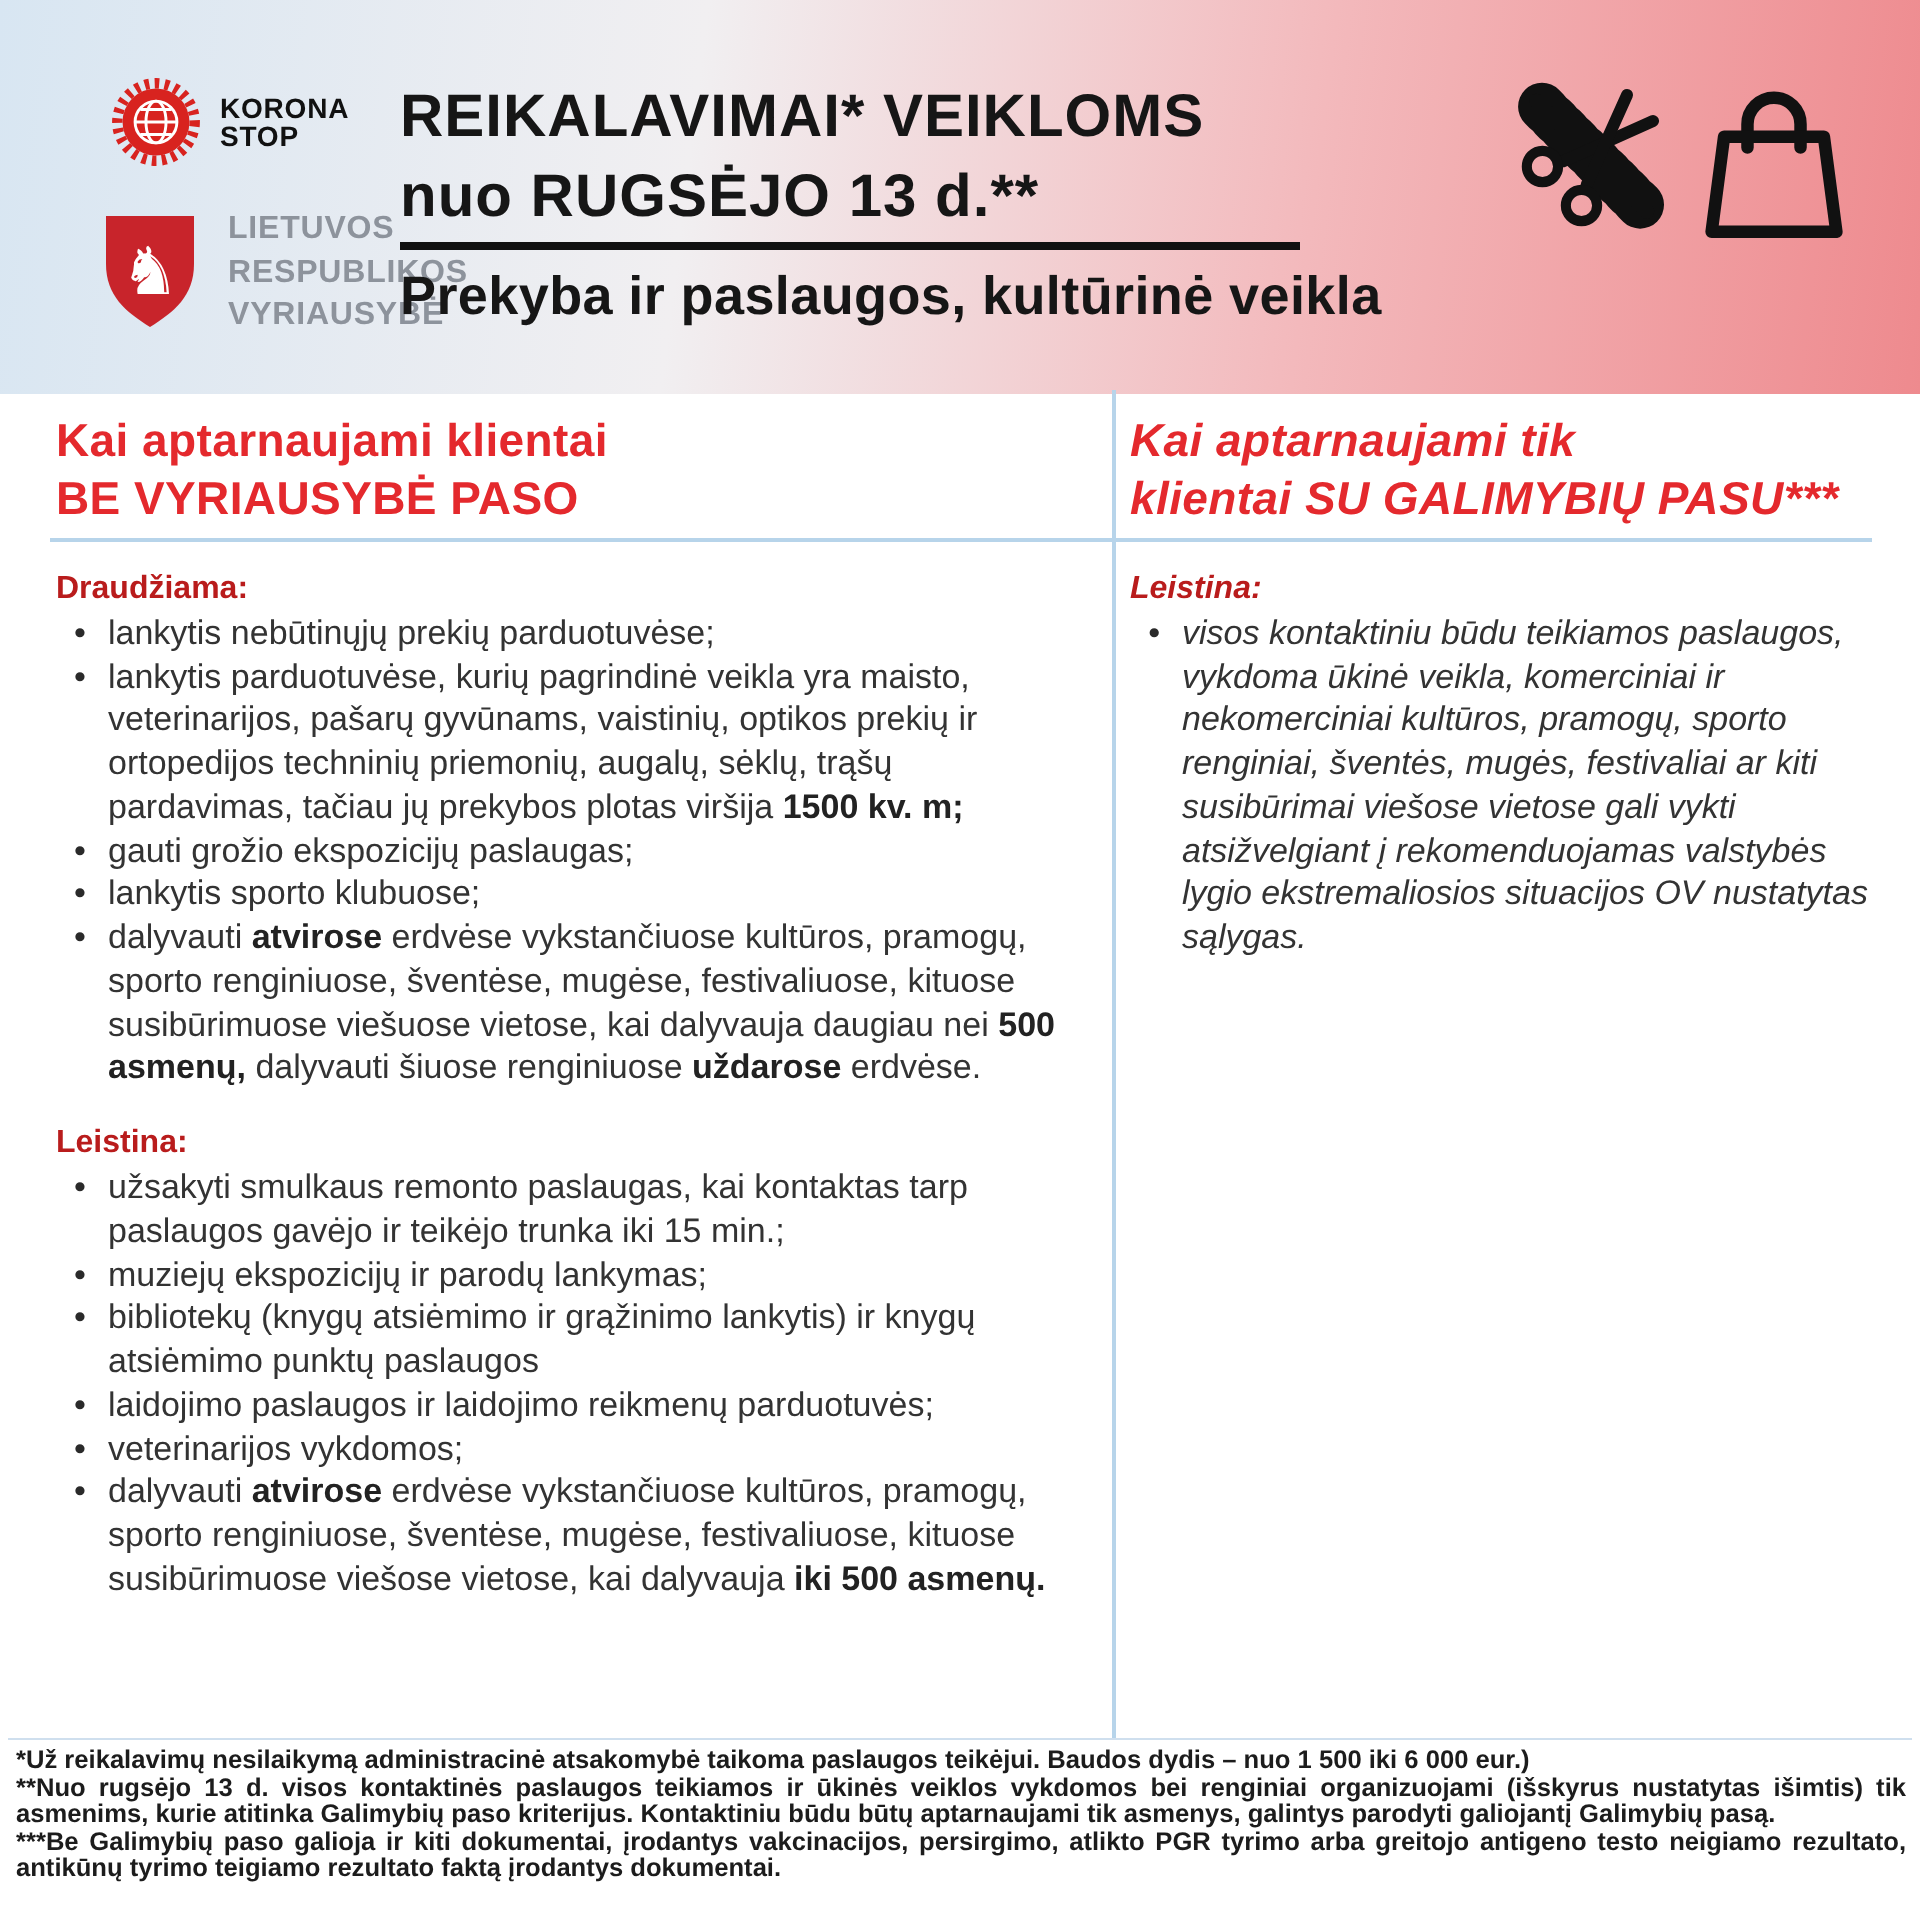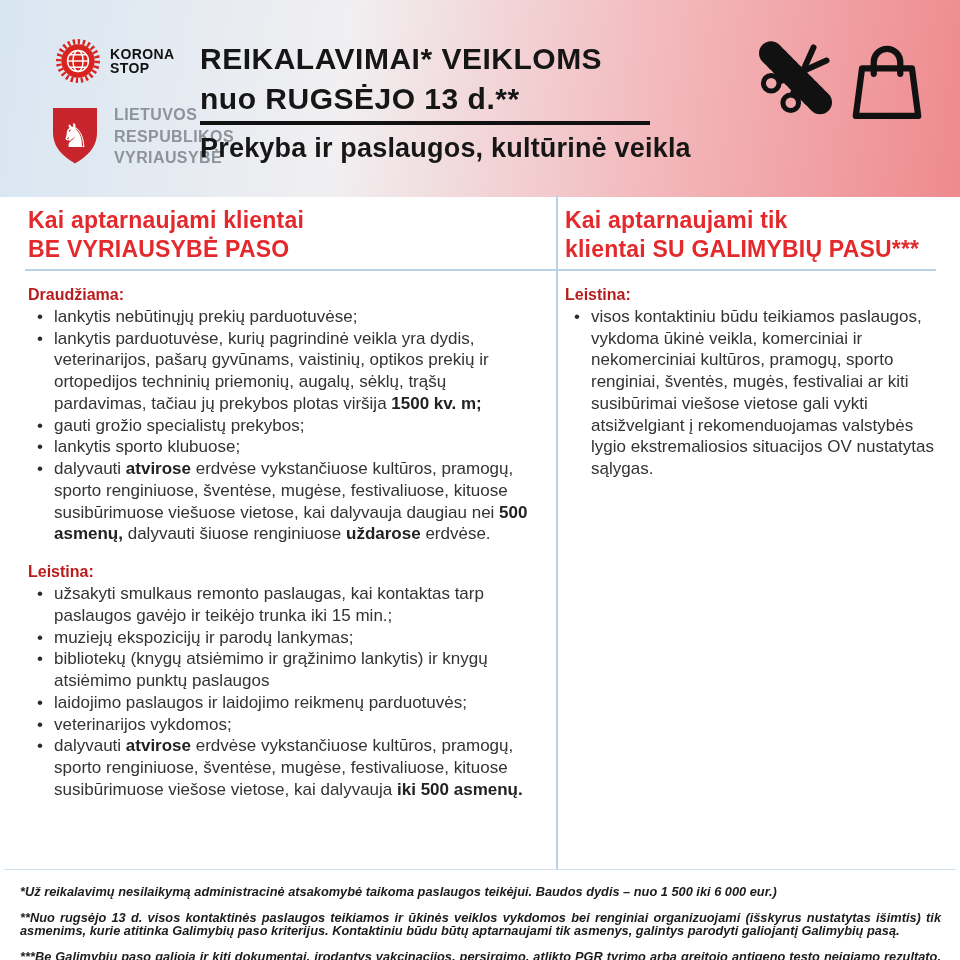--- a/index.html
+++ b/index.html
@@ -32,33 +32,33 @@
   .hdr-icon.scissors{left:748px;top:34px;}
   .hdr-icon.bag{left:848px;top:40px;}
 
   
   .vdivider{position:absolute;left:556px;top:195px;width:2px;height:675px;background:var(--divider);}
   .hline-headings{position:absolute;left:25px;top:269px;width:911px;height:2px;background:var(--divider);}
   .hline-foot{position:absolute;left:4px;top:869px;width:952px;height:1px;background:#cfdfee;}
 
   .col{position:absolute;top:206px;}
   .col-left{left:28px;width:508px;}
-  .col-right{left:565px;width:384px;}
+  .col-right{left:565px;width:384px;font-style:italic;}
   .col-heading{font-size:23px;line-height:1.26;font-weight:800;color:var(--accent);letter-spacing:.2px;}
   .col-heading span{display:block;}
   .section-label{margin-top:22px;font-size:16px;font-weight:700;color:#b91c1c;}
   .section-label.second{margin-top:18px;}
   ul.list{list-style:none;margin:2px 0 0 0;padding:0;font-size:17px;line-height:1.28;color:var(--body);}
   ul.list li{position:relative;padding-left:26px;margin:0;}
   ul.list li::before{content:"•";position:absolute;left:9px;top:0;color:#2a2a2a;}
   ul.list b{font-weight:700;color:#222;}
 
   
   .footnotes{position:absolute;left:8px;top:873px;width:945px;}
-  .footnotes p{margin:12px;font-size:12.8px;line-height:1.06;font-style:italic;font-weight:700;color:#1c1c1c;text-align:justify;}
+  .footnotes p{margin:0;font-size:12.8px;line-height:1.06;font-weight:700;color:#1c1c1c;text-align:justify;}
 </style>
 </head>
 <body>
 
 <div class="canvas">
 
   <div class="header">
 
     <div class="logo-korona">
       <svg width="46" height="46" viewBox="0 0 44 44">
@@ -124,22 +124,22 @@
   <div class="hline-foot"></div>
 
   <div class="col col-left">
     <div class="col-heading">
       <span>Kai aptarnaujami klientai</span>
       <span>BE VYRIAUSYBĖ PASO</span>
     </div>
     <div class="section-label">Draudžiama:</div>
     <ul class="list">
         <li><span>lankytis nebūtinųjų prekių parduotuvėse;</span></li>
-        <li><span>lankytis parduotuvėse, kurių pagrindinė veikla yra dydis, veterinarijos, pašarų gyvūnams, vaistinių, optikos prekių ir ortopedijos techninių priemonių, augalų, sėklų, trąšų pardavimas, tačiau jų prekybos plotas viršija </span><b>1500 kv. m;</b></li>
-        <li><span>gauti grožio specialistų prekybos;</span></li>
+        <li><span>lankytis parduotuvėse, kurių pagrindinė veikla yra maisto, veterinarijos, pašarų gyvūnams, vaistinių, optikos prekių ir ortopedijos techninių priemonių, augalų, sėklų, trąšų pardavimas, tačiau jų prekybos plotas viršija </span><b>1500 kv. m;</b></li>
+        <li><span>gauti grožio ekspozicijų paslaugas;</span></li>
         <li><span>lankytis sporto klubuose;</span></li>
         <li><span>dalyvauti </span><b>atvirose</b><span> erdvėse vykstančiuose kultūros, pramogų, sporto renginiuose, šventėse, mugėse, festivaliuose, kituose susibūrimuose viešuose vietose, kai dalyvauja daugiau nei </span><b>500 asmenų,</b><span> dalyvauti šiuose renginiuose </span><b>uždarose</b><span> erdvėse.</span></li>
       </ul>
     <div class="section-label second">Leistina:</div>
     <ul class="list">
         <li><span>užsakyti smulkaus remonto paslaugas, kai kontaktas tarp paslaugos gavėjo ir teikėjo trunka iki 15 min.;</span></li>
         <li><span>muziejų ekspozicijų ir parodų lankymas;</span></li>
         <li><span>bibliotekų (knygų atsiėmimo ir grąžinimo lankytis) ir knygų atsiėmimo punktų paslaugos</span></li>
         <li><span>laidojimo paslaugos ir laidojimo reikmenų parduotuvės;</span></li>
         <li><span>veterinarijos vykdomos;</span></li>

